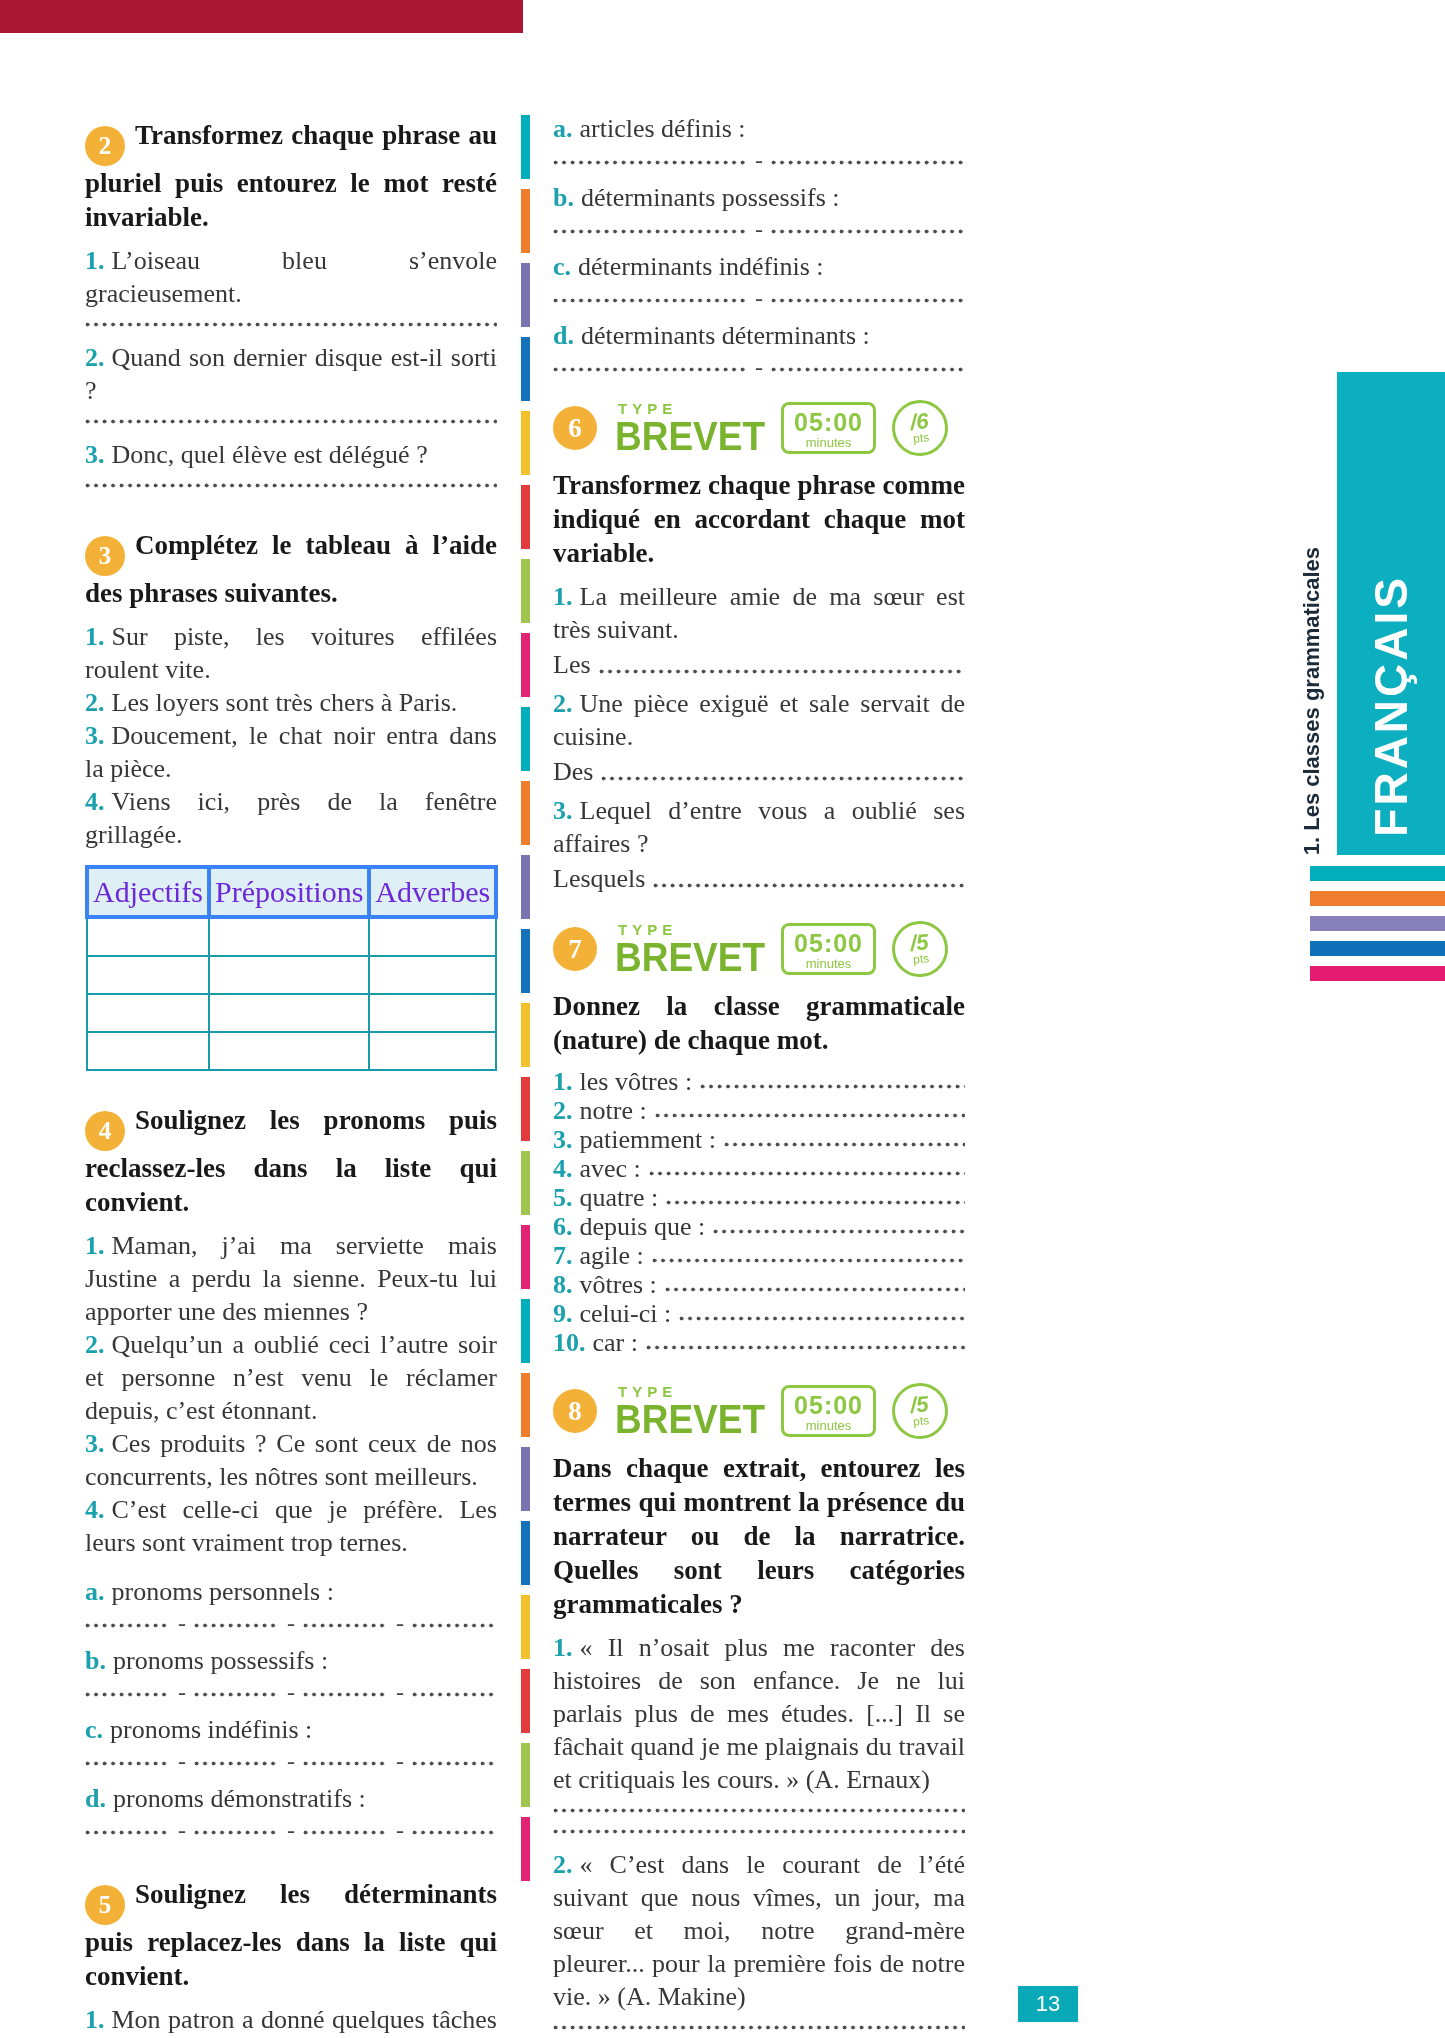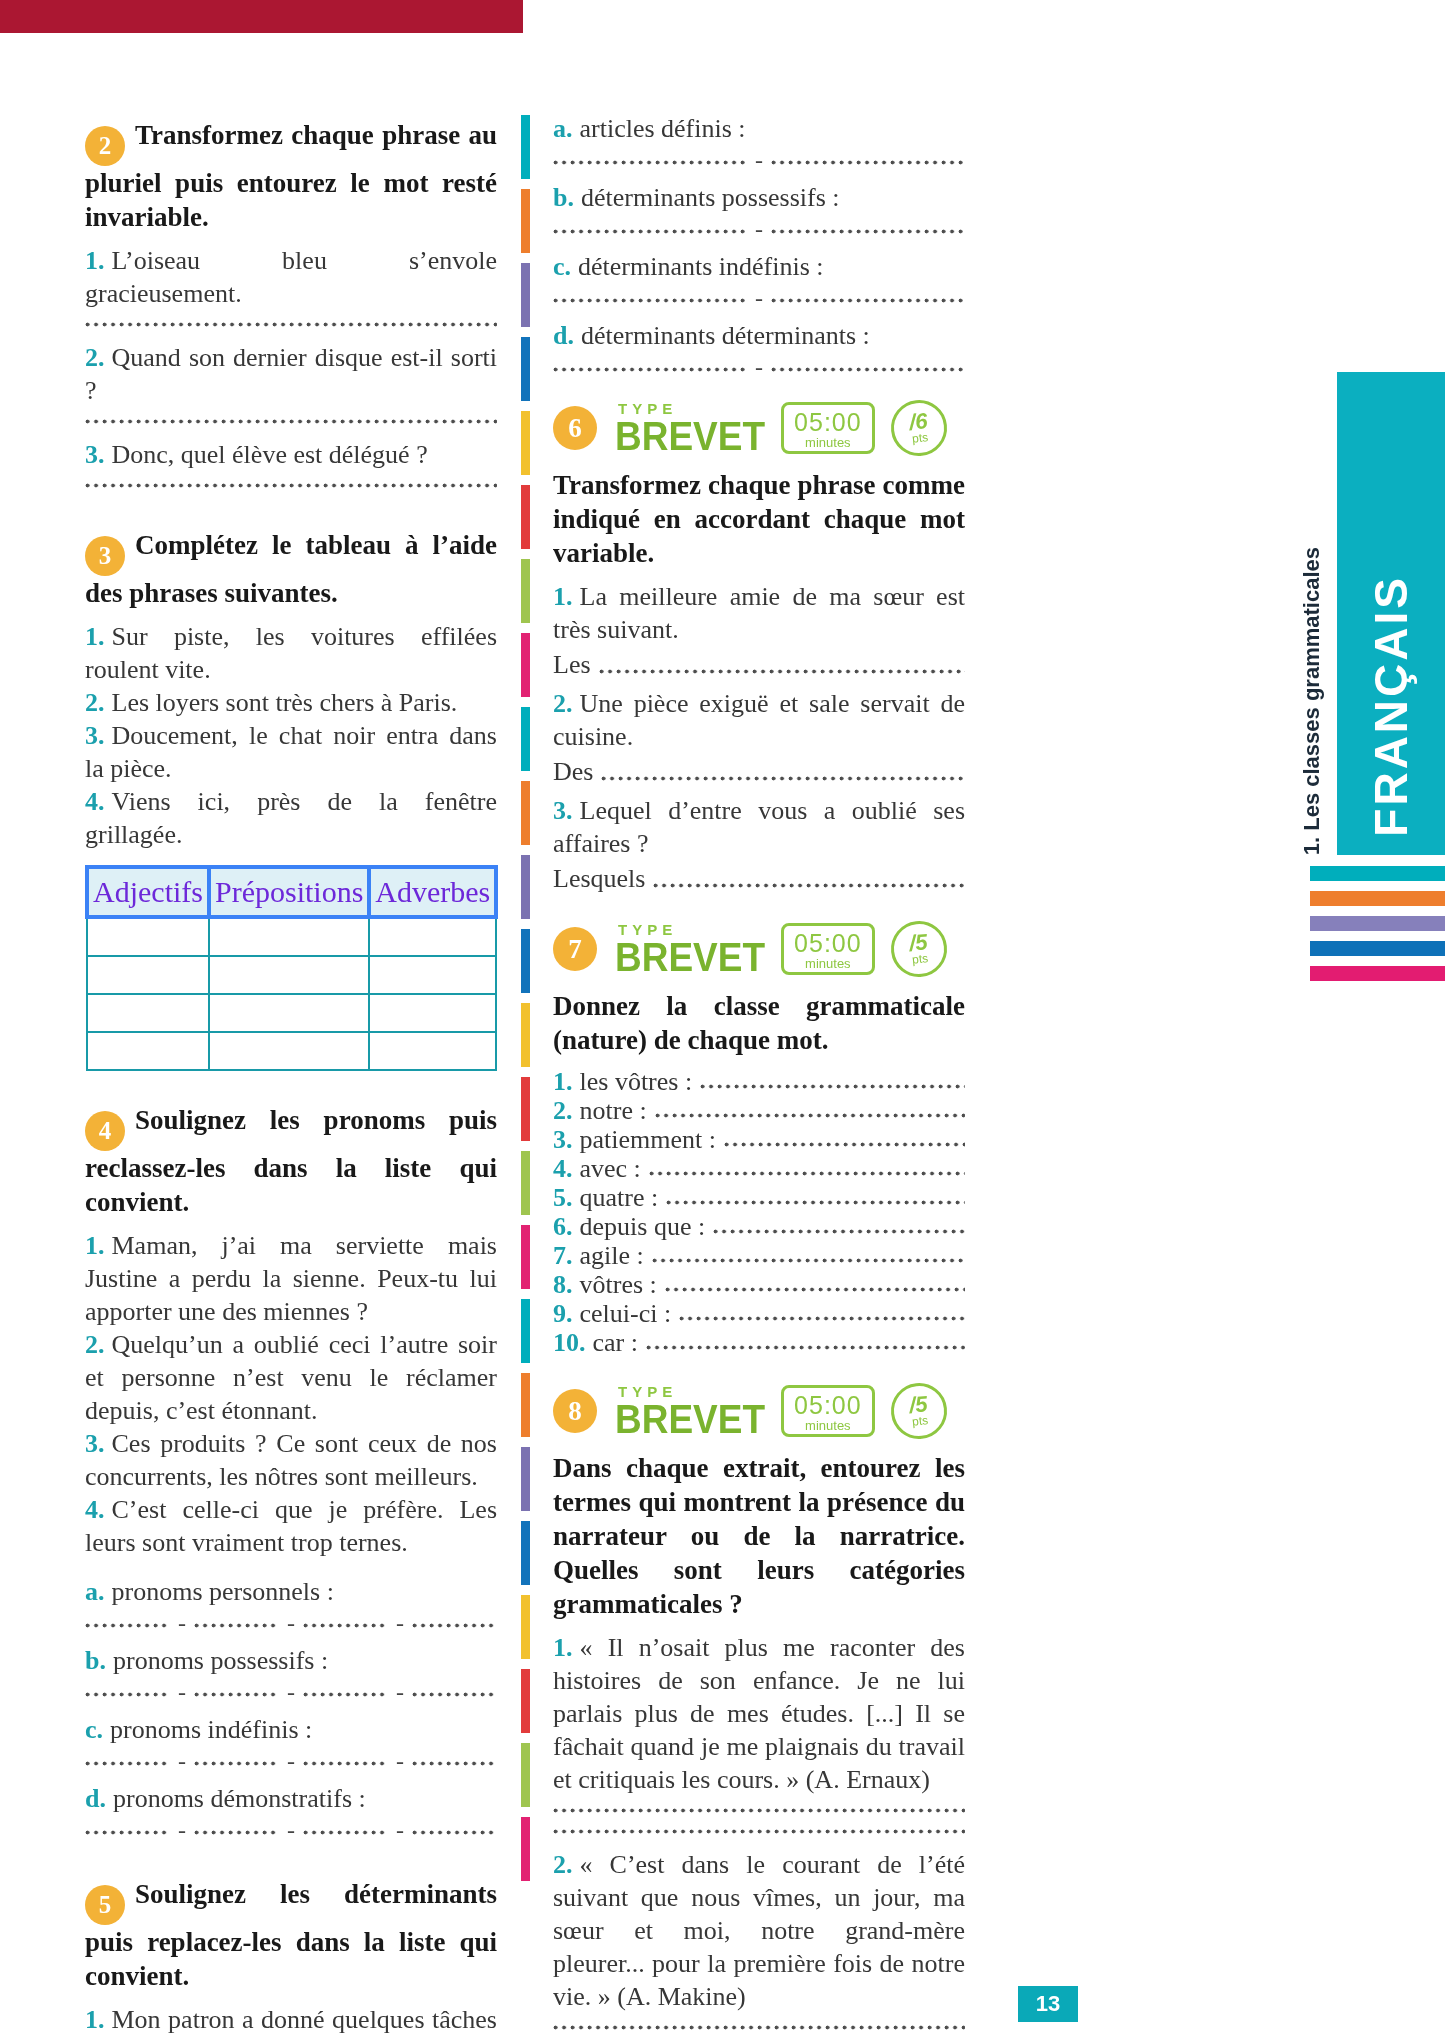--- a/index.html
+++ b/index.html
@@ -35,21 +35,21 @@
   table.grid td{border:2px solid #189aa8;height:34px;}
   
   .brevet-row{display:flex;align-items:center;gap:16px;margin:26px 0 12px 0;}
   .brevet-row .num-badge{width:44px;height:44px;line-height:44px;font-size:27px;vertical-align:middle;margin-right:2px;}
   .logo{display:flex;flex-direction:column;line-height:1;}
   .logo .type{font-family:"Liberation Sans","DejaVu Sans",sans-serif;font-weight:bold;font-size:15px;
               letter-spacing:5px;color:#8ec741;margin:0 0 2px 3px;}
   .logo .brand{font-family:"Liberation Sans","DejaVu Sans",sans-serif;font-weight:bold;font-size:37px;
                color:#7ab32e;letter-spacing:0px;transform:scaleY(1.08);}
   .timer{border:3px solid #8ec741;border-radius:8px;padding:3px 10px 1px 10px;text-align:center;color:#8ec741;}
-  .timer .t{display:block;font-family:"Liberation Sans",sans-serif;font-weight:normal;font-size:25px;letter-spacing:1px;}
+  .timer .t{display:block;font-family:"Liberation Sans",sans-serif;font-weight:bold;font-size:25px;letter-spacing:1px;}
   .timer .u{display:block;font-family:"Liberation Sans",sans-serif;font-size:13px;margin-top:-2px;}
   .pts{width:56px;height:56px;border:3px solid #8ec741;border-radius:50%;color:#8ec741;box-sizing:border-box;
        display:flex;flex-direction:column;align-items:center;justify-content:center;transform:rotate(-6deg);}
   .pts .pv{font-family:"Liberation Sans",sans-serif;font-weight:bold;font-style:italic;font-size:22px;line-height:20px;}
   .pts .pu{font-family:"Liberation Sans",sans-serif;font-size:12px;line-height:12px;}
   
   .w-item{display:flex;align-items:flex-end;font-size:26px;line-height:29px;}
   .w-item .n{color:#1ba0ad;font-weight:bold;margin-right:7px;}
   .w-item .lbl{margin-right:8px;white-space:nowrap;}
   .w-item .dots{margin-bottom:5px;}
@@ -60,21 +60,21 @@
   .chapter-wrap span{position:absolute;bottom:0;left:50%;transform:translateX(-50%) rotate(180deg);
         writing-mode:vertical-rl;font-family:"Liberation Sans","DejaVu Sans",sans-serif;font-weight:bold;
         font-size:22px;color:#1c2b39;white-space:nowrap;}
   .subject-band{position:absolute;left:1337px;top:372px;width:108px;height:483px;background:#0bafc0;}
   .subject-band span{position:absolute;bottom:18px;left:50%;transform:translateX(-50%) rotate(180deg);
         writing-mode:vertical-rl;font-family:"Liberation Sans","DejaVu Sans",sans-serif;font-weight:bold;
         font-size:46px;letter-spacing:3px;color:#ffffff;white-space:nowrap;}
   .stripes{position:absolute;left:1310px;top:866px;width:135px;}
   .stripe{width:135px;height:15px;margin-bottom:10px;}
   .page-badge{position:absolute;left:1018px;top:1986px;width:60px;height:36px;background:#0aa9b8;color:#fff;
-        font-family:"Liberation Sans",sans-serif;font-weight:bold;font-size:22px;
+        font-family:"Liberation Sans",sans-serif;font-weight:normal;font-size:22px;
         display:flex;align-items:center;justify-content:center;}
 </style>
 </head>
 <body>
 
 <div id="page">
 
   <div class="top-bar"></div>
 
   <div class="divider">

